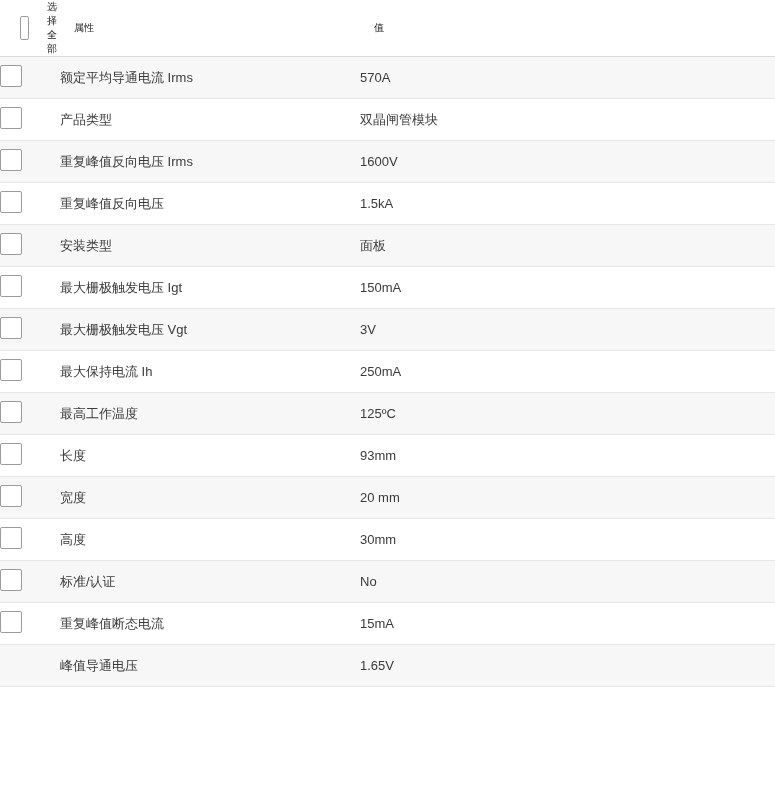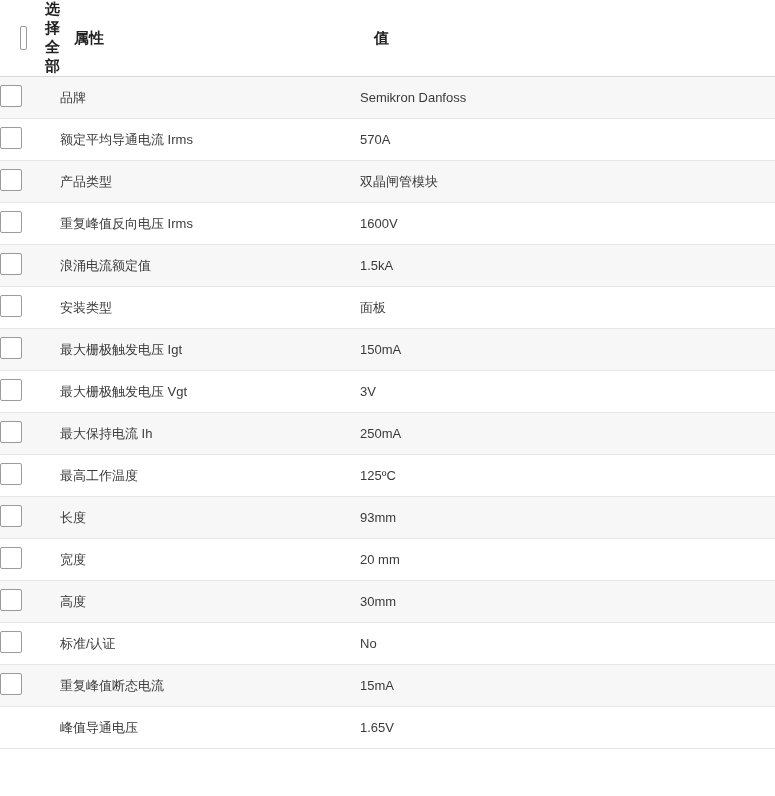--- a/index.html
+++ b/index.html
@@ -18,22 +18,22 @@
     width: 775px;
     border-collapse: collapse;
     table-layout: fixed;
   }
   .spec-table col.col-check { width: 60px; }
   .spec-table col.col-attr  { width: 300px; }
   .spec-table col.col-val   { width: 415px; }
 
   .spec-table thead th {
     text-align: left;
-    font-size: 15px;
-    font-weight: bold;
+    font-size: 10px;
+    font-weight: normal;
     color: #222222;
     padding: 0 0 0 0;
     height: 52px;
     vertical-align: middle;
     border-bottom: 1px solid #d9d9d9;
     background: #ffffff;
   }
   .spec-table thead th.th-check {
     padding-left: 20px;
   }
@@ -109,41 +109,36 @@
         <span>属性</span>
       </th>
       <th class="th-val">
         <span>值</span>
       </th>
     </tr>
   </thead>
   <tbody>
       <tr>
         <td class="cell-check"><span class="checkbox"></span></td>
-        <td class="cell-attr">品牌</td>
-        <td class="cell-val">Semikron Danfoss</td>
-      </tr>
-      <tr>
-        <td class="cell-check"><span class="checkbox"></span></td>
         <td class="cell-attr">额定平均导通电流 Irms</td>
         <td class="cell-val">570A</td>
       </tr>
       <tr>
         <td class="cell-check"><span class="checkbox"></span></td>
         <td class="cell-attr">产品类型</td>
         <td class="cell-val">双晶闸管模块</td>
       </tr>
       <tr>
         <td class="cell-check"><span class="checkbox"></span></td>
         <td class="cell-attr">重复峰值反向电压 Irms</td>
         <td class="cell-val">1600V</td>
       </tr>
       <tr>
         <td class="cell-check"><span class="checkbox"></span></td>
-        <td class="cell-attr">浪涌电流额定值</td>
+        <td class="cell-attr">重复峰值反向电压</td>
         <td class="cell-val">1.5kA</td>
       </tr>
       <tr>
         <td class="cell-check"><span class="checkbox"></span></td>
         <td class="cell-attr">安装类型</td>
         <td class="cell-val">面板</td>
       </tr>
       <tr>
         <td class="cell-check"><span class="checkbox"></span></td>
         <td class="cell-attr">最大栅极触发电压 Igt</td>

